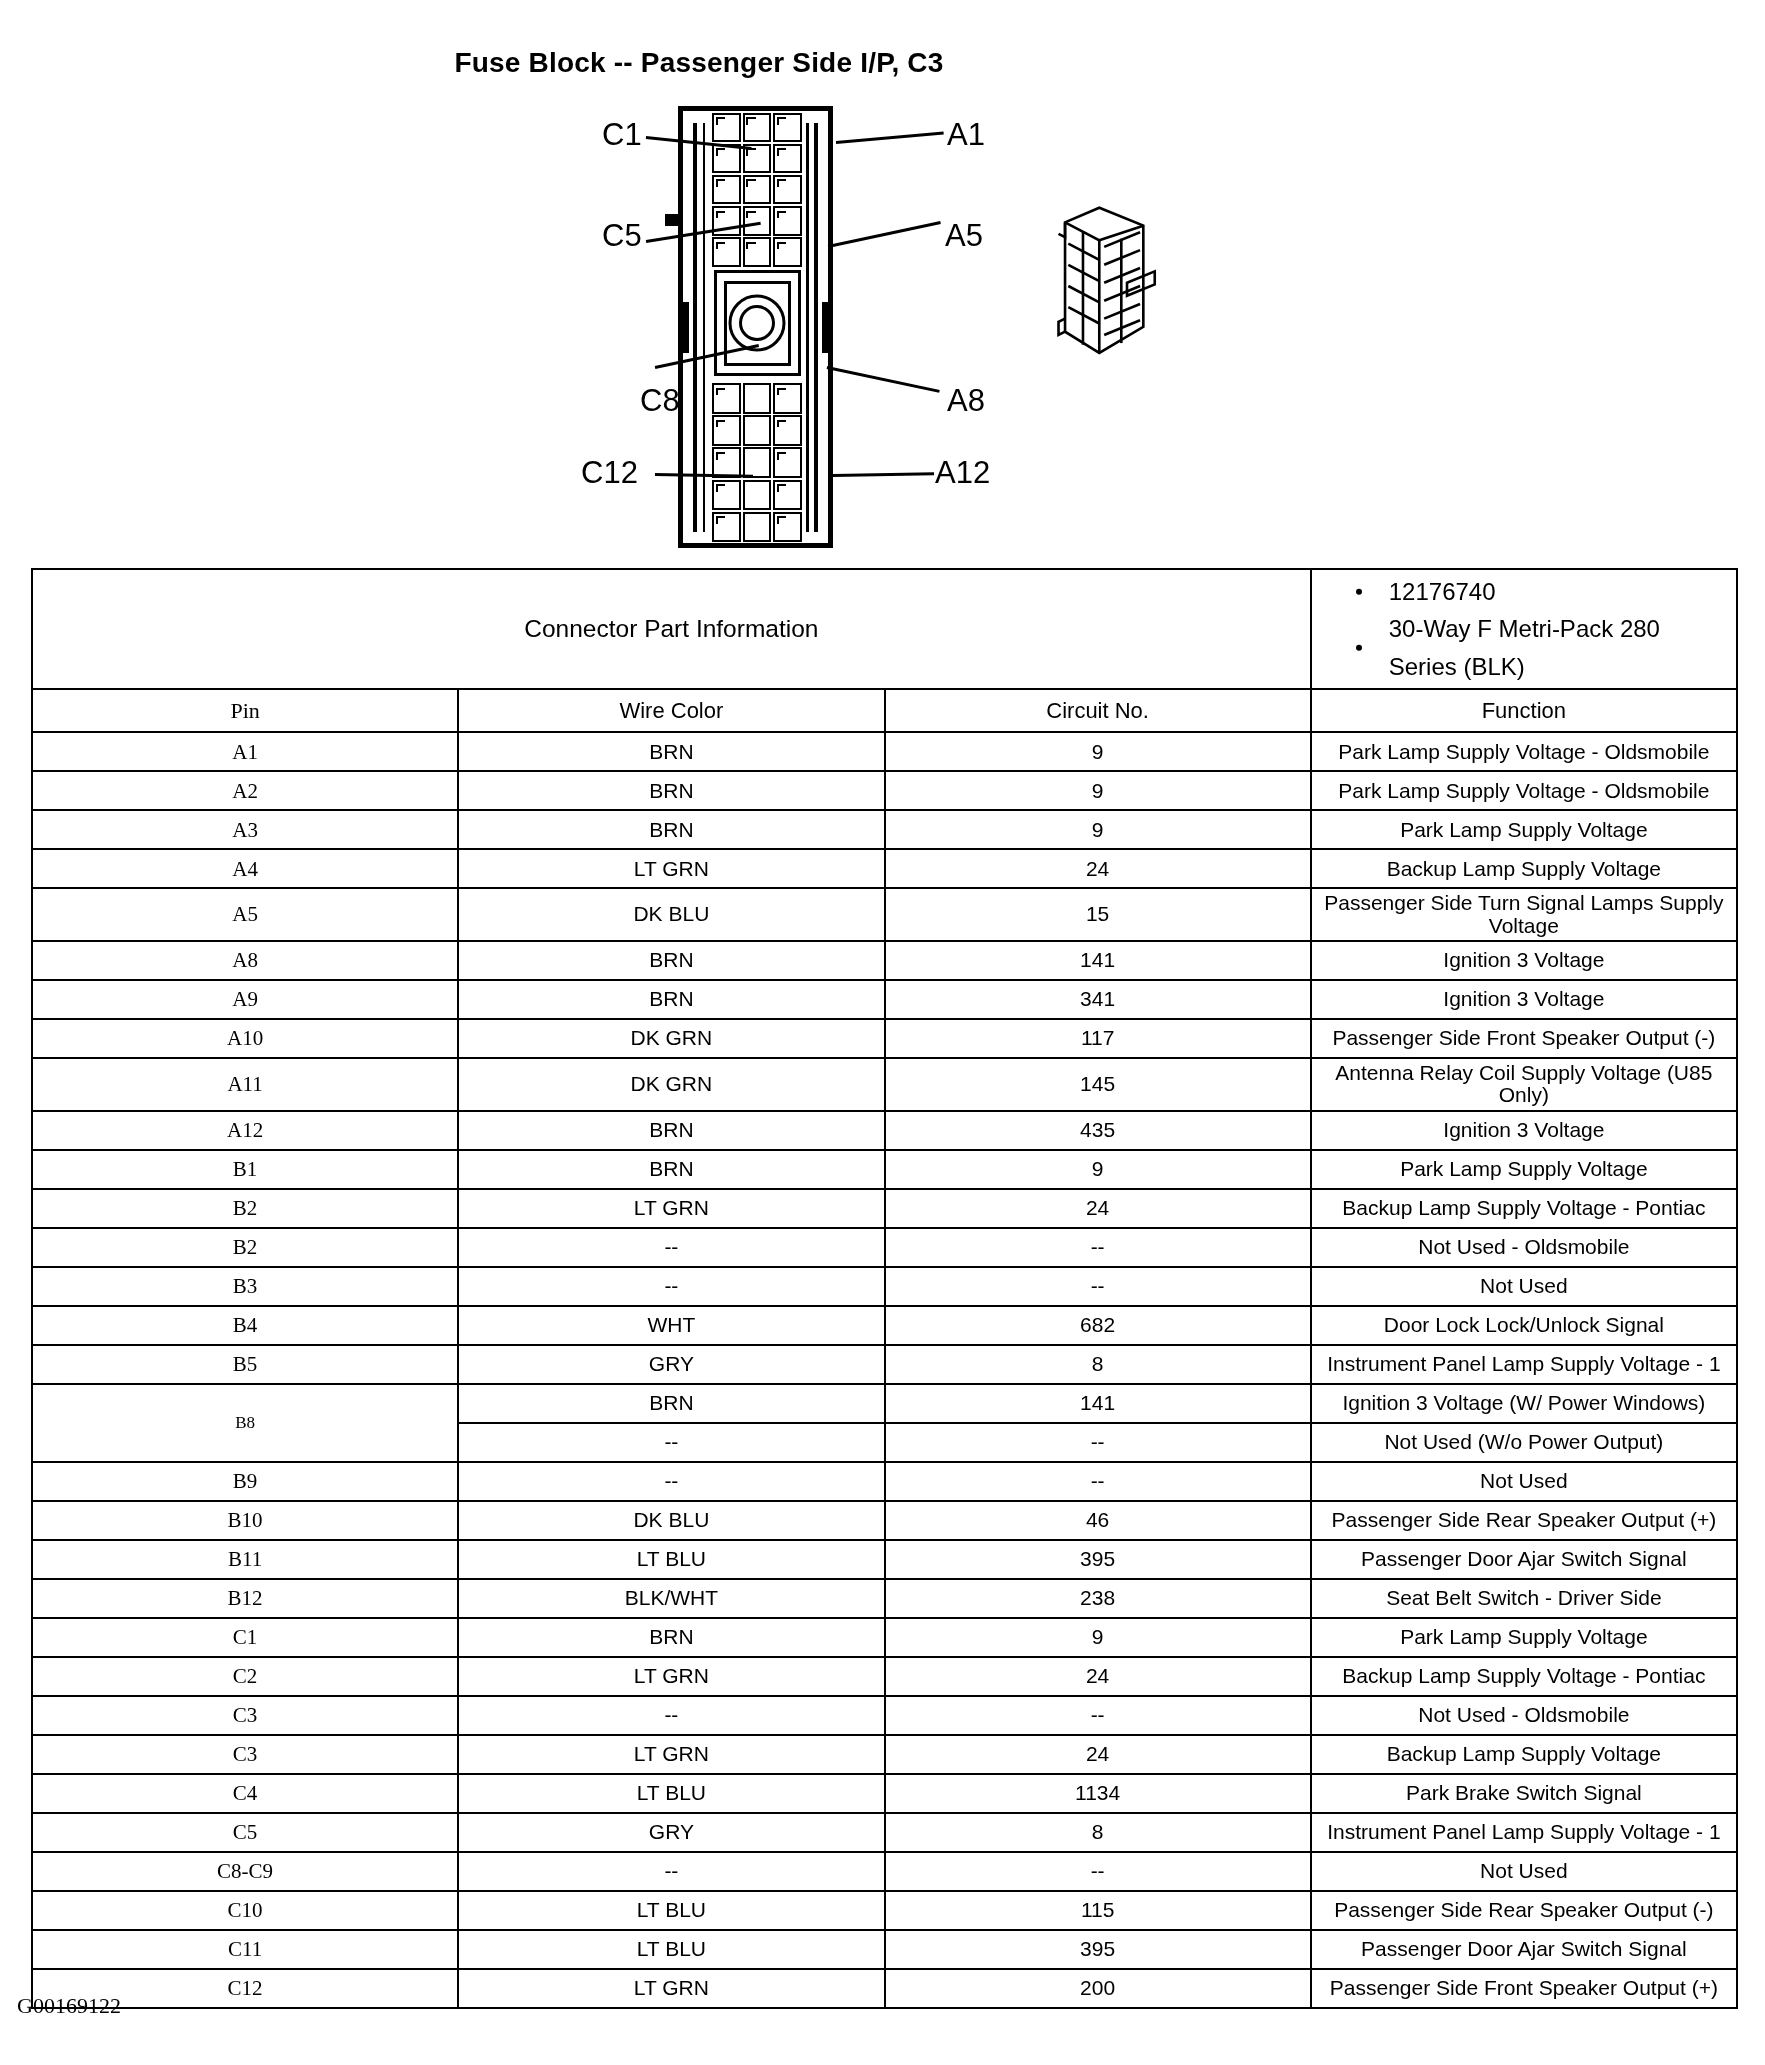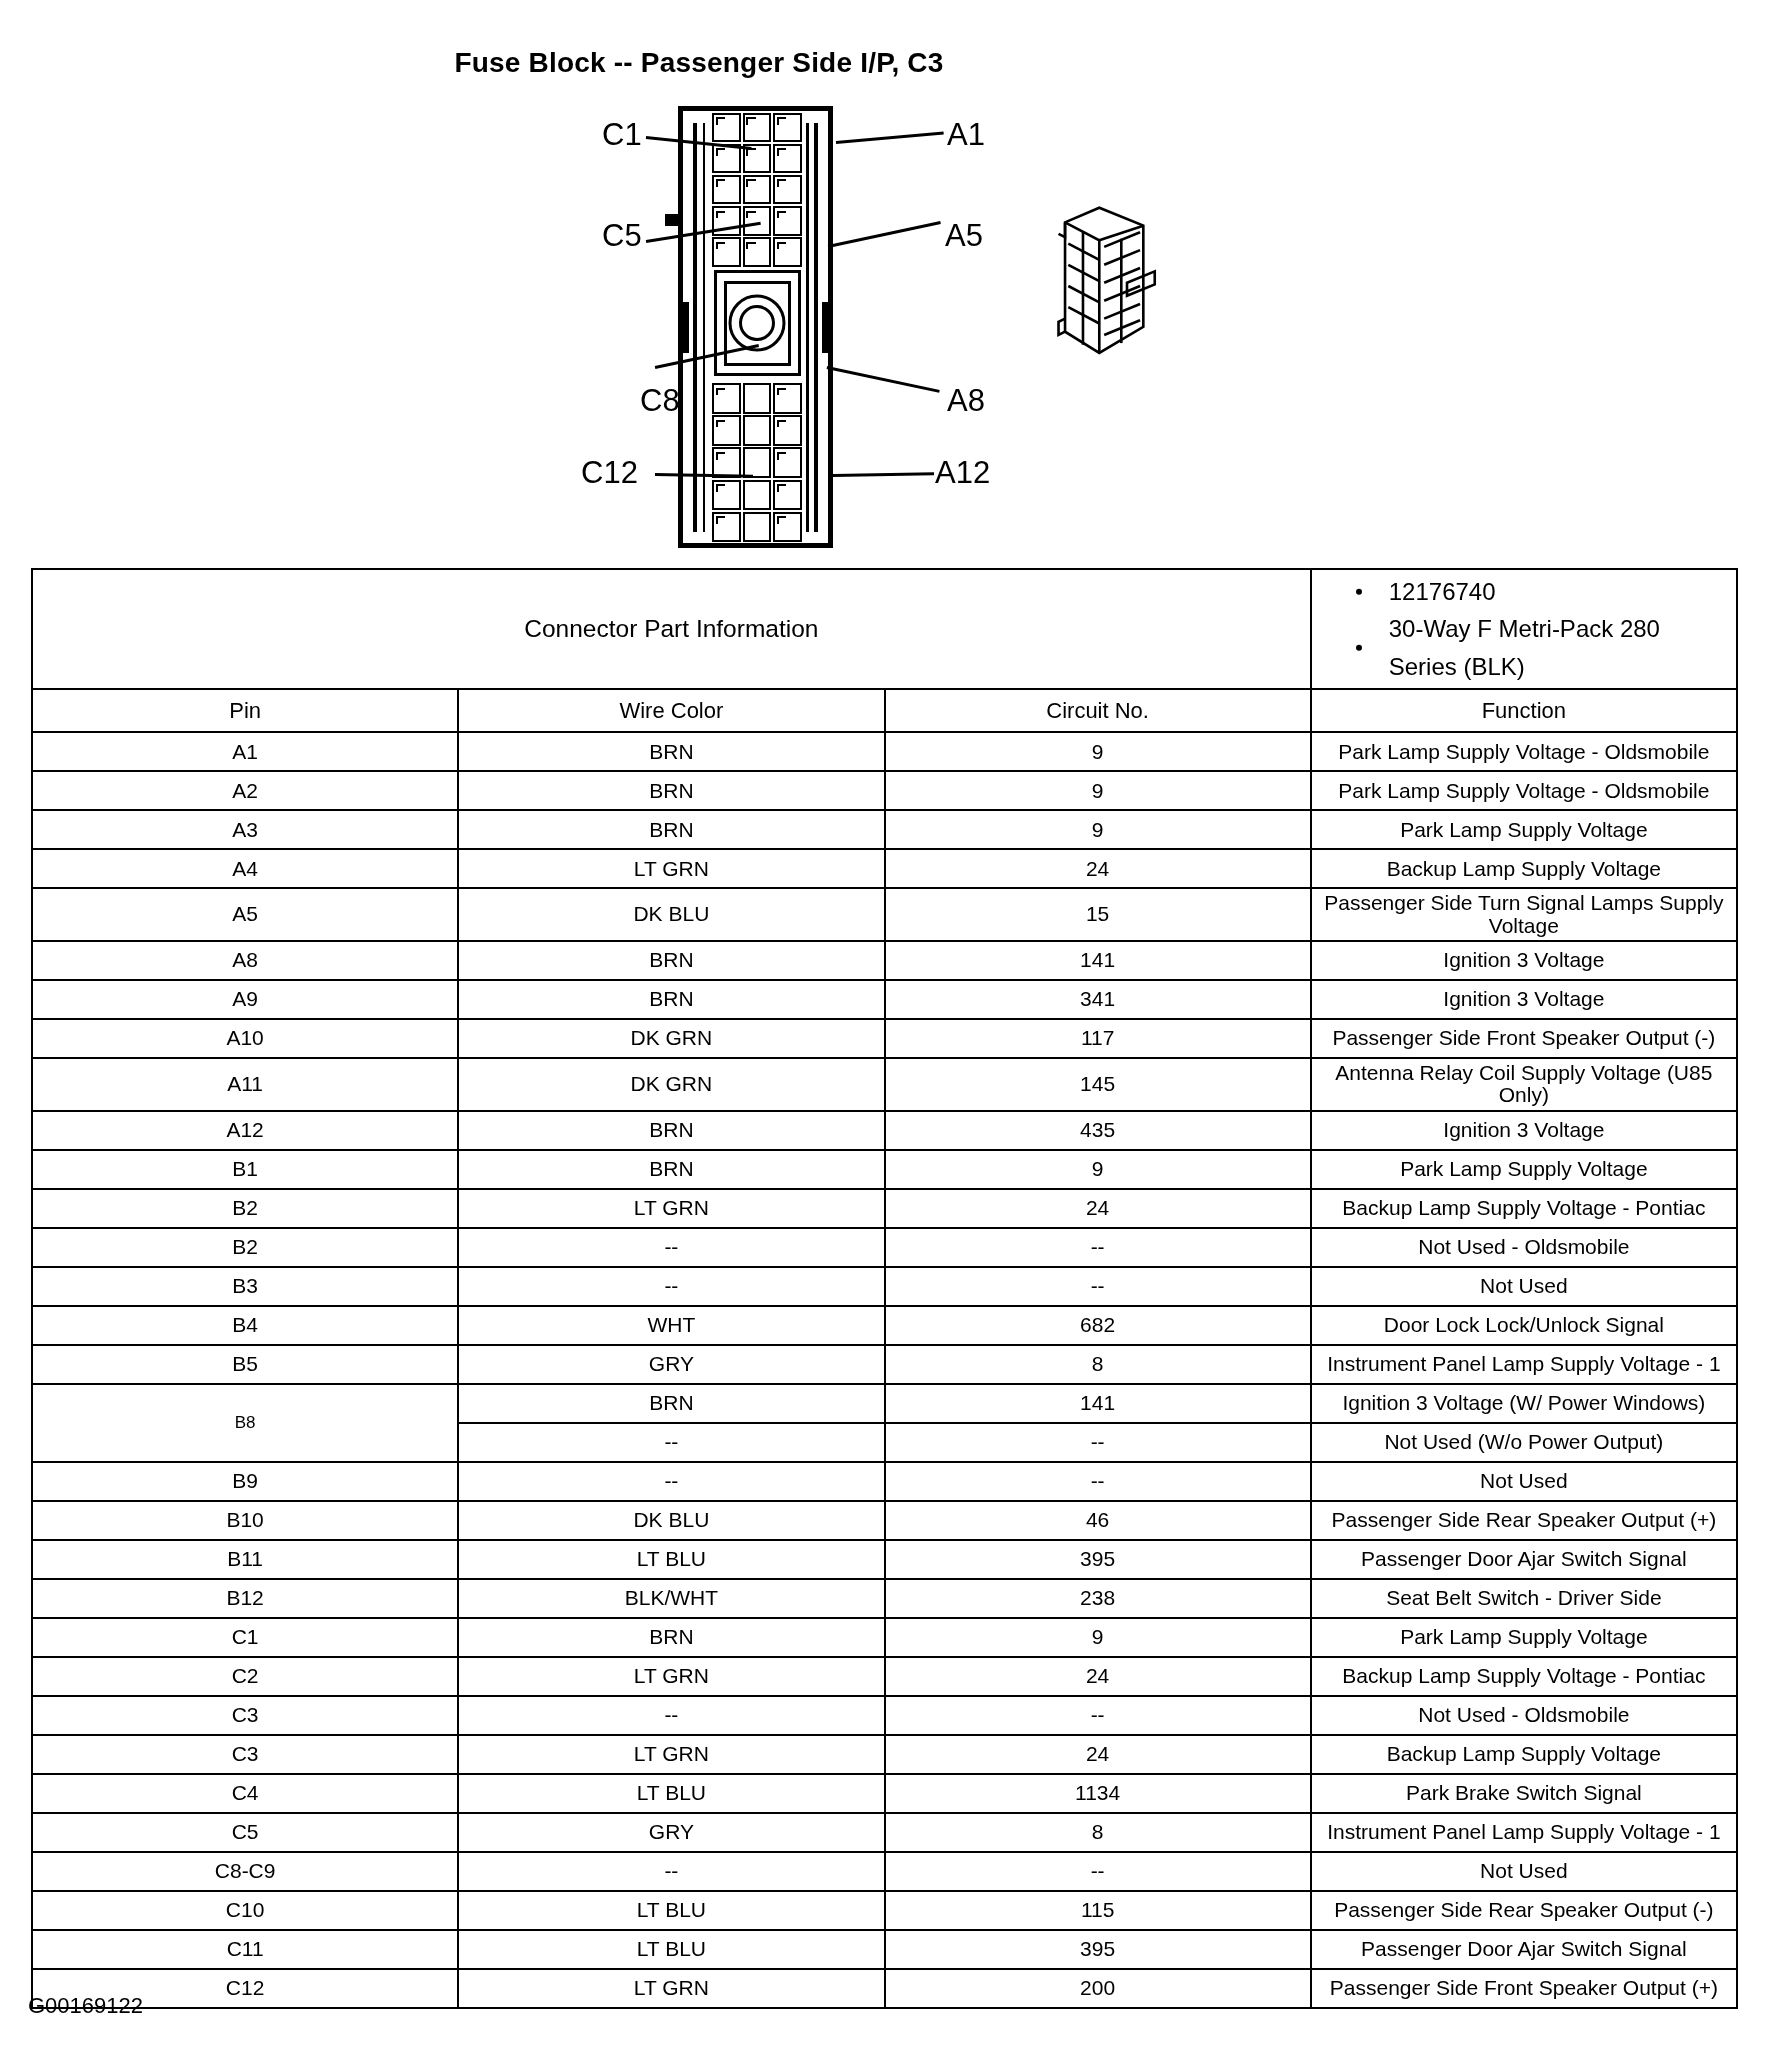--- a/index.html
+++ b/index.html
@@ -174,21 +174,21 @@
     font-size: 21px;
   }
   #pin-table td, #pin-table th {
     border: 2.5px solid #000;
     padding: 3.3px 4.9px;
     text-align: center;
     vertical-align: middle;
     font-weight: normal;
     line-height: 1.05;
   }
-  .col-pin   { width: 115px; }
+  .col-pin   { width: 115px; font-family: Liberation Serif, serif; }
   .col-wire  { width: 270px; }
   .col-circ  { width: 127px; }
 
   #pin-table tr.data-row td { height: 39px; }
 
   .hdr-part-label {
     font-size: 24.5px;
     font-weight: bold;
     height: 95px;
     margin-top: 29px;
@@ -215,24 +215,24 @@
     width: 6.5px; height: 6.5px;
     background: #000;
     border-radius: 50%;
   }
   .col-hdr { font-weight: bold; font-size: 22px; height: 43px; }
   .merged-pin { font-size: 17px; }
 
   
   #figure-id {
     position: absolute;
-    left: 28px;
+    left: 17px;
     top: 1993px;
     font-size: 22px;
-    font-family: Liberation Sans, sans-serif;
+    font-family: Liberation Serif, serif;
   }
 </style>
 </head>
 <body>
 
 <div id="diagram-title">
   <span class="t-inner">Fuse Block -- Passenger Side I/P, C3</span>
 </div>
 
 <div id="connector-figure">

